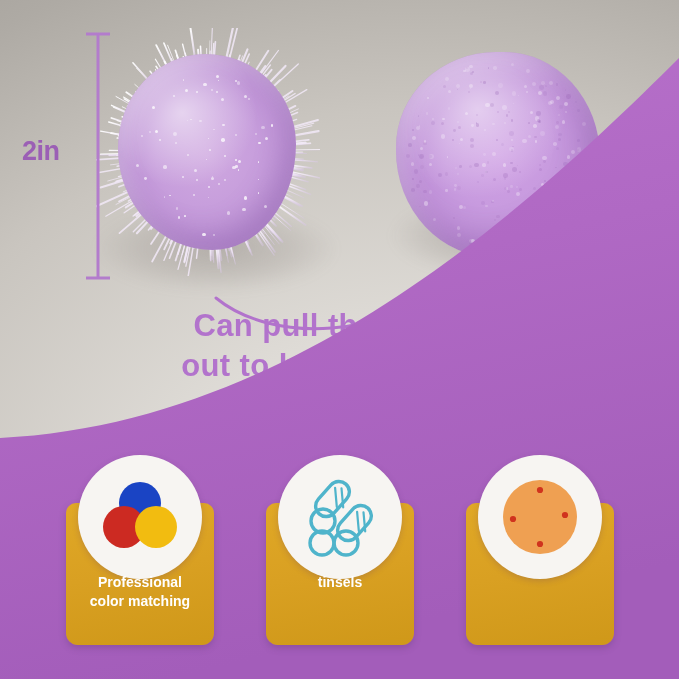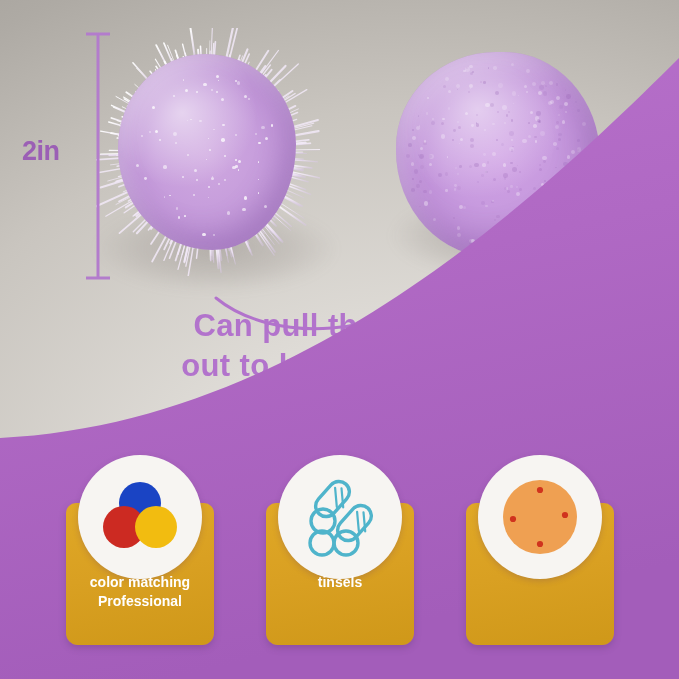--- a/index.html
+++ b/index.html
@@ -839,22 +839,22 @@
 
     <div class="badge" id="badge-0">
       <div class="badge-plate"></div>
       <div class="badge-disc"></div>
       <svg class="badge-icon" viewBox="0 0 92 92">
         <circle cx="46" cy="32" r="21" fill="#1a44c4"></circle>
         <circle cx="30" cy="56" r="21" fill="#cc2a22"></circle>
         <circle cx="62" cy="56" r="21" fill="#f2bc10"></circle>
       </svg>
       <div class="badge-label">
+        <div>Professional</div>
         <div>color matching</div>
-        <div>Professional</div>
       </div>
     </div>
 
     <div class="badge" id="badge-1">
       <div class="badge-plate"></div>
       <div class="badge-disc"></div>
       <svg class="badge-icon" viewBox="0 0 92 92">
         <g fill="none" stroke="#4fb4cb" stroke-width="3.4" stroke-linecap="round" stroke-linejoin="round">
           <rect x="28" y="8" width="21" height="40" rx="10.5" transform="rotate(42 38.5 28)"></rect>
           <line x1="33" y1="18" x2="47" y2="31" transform="rotate(42 38.5 28)" stroke-width="2.2"></line>

